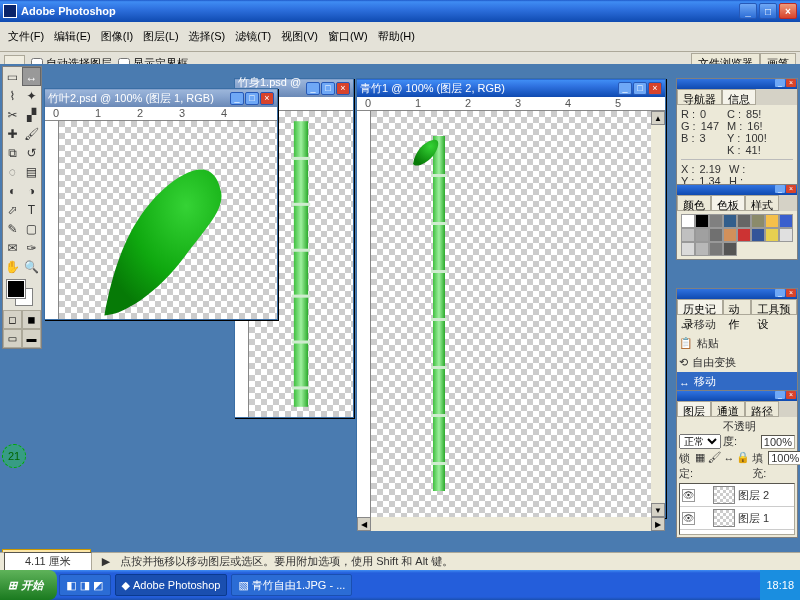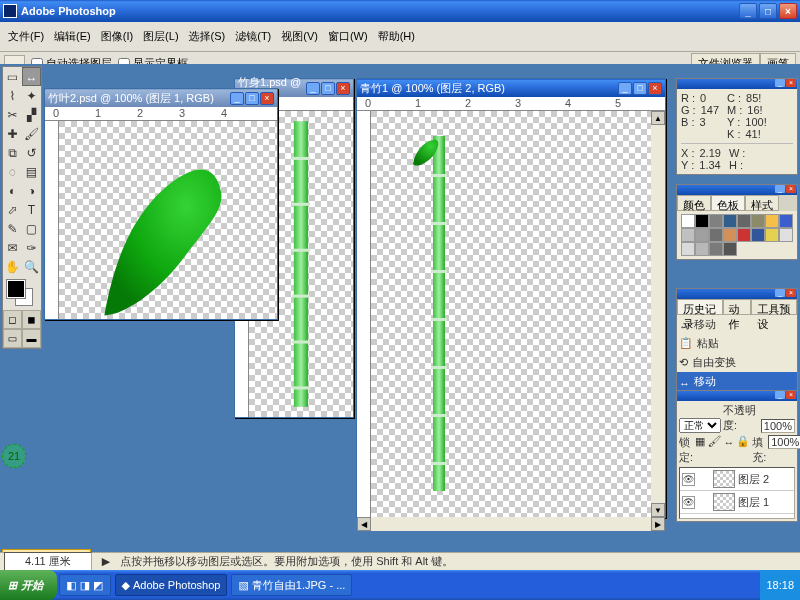--- a/index.html
+++ b/index.html
@@ -294,20 +294,24 @@
         <div style="flex:1"></div>
         <div class="sbbtn">▶</div>
       </div>
   </div>
 
   <div class="panelgroup" style="top:14px;">
     <div class="pbar">
         <div class="pc">_</div>
         <div class="pc cl">×</div>
       </div>
+    <div class="tabs">
+        <div>导航器</div>
+        <div class="act">信息</div>
+      </div>
     <div class="pbody">
       <div style="display:flex;gap:8px;">
         <div>
           <div class="info-row">
               <span>R :</span>
               <span>0</span>
             </div>
           <div class="info-row">
               <span>G :</span>
               <span>147</span>
@@ -424,20 +428,25 @@
           <span>移动</span>
         </div>
       </div>
   </div>
 
   <div class="panelgroup" style="top:326px;">
     <div class="pbar">
         <div class="pc">_</div>
         <div class="pc cl">×</div>
       </div>
+    <div class="tabs">
+        <div class="act">图层</div>
+        <div>通道</div>
+        <div>路径</div>
+      </div>
     <div class="pbody" style="padding:2px">
       <div style="display:flex;gap:2px;align-items:flex-end;font-size:10px;">
         <select style="font-size:10px;width:42px"><option>正常</option></select>
         <span>不透明度:</span>
         <span style="border:1px inset #aca899;padding:0 2px;background:#fff">100%</span>
       </div>
       <div style="display:flex;gap:2px;align-items:flex-start;font-size:10px;margin-top:2px;">
         <span>锁定:</span>
         <span>▦</span>
         <span>🖌</span>

